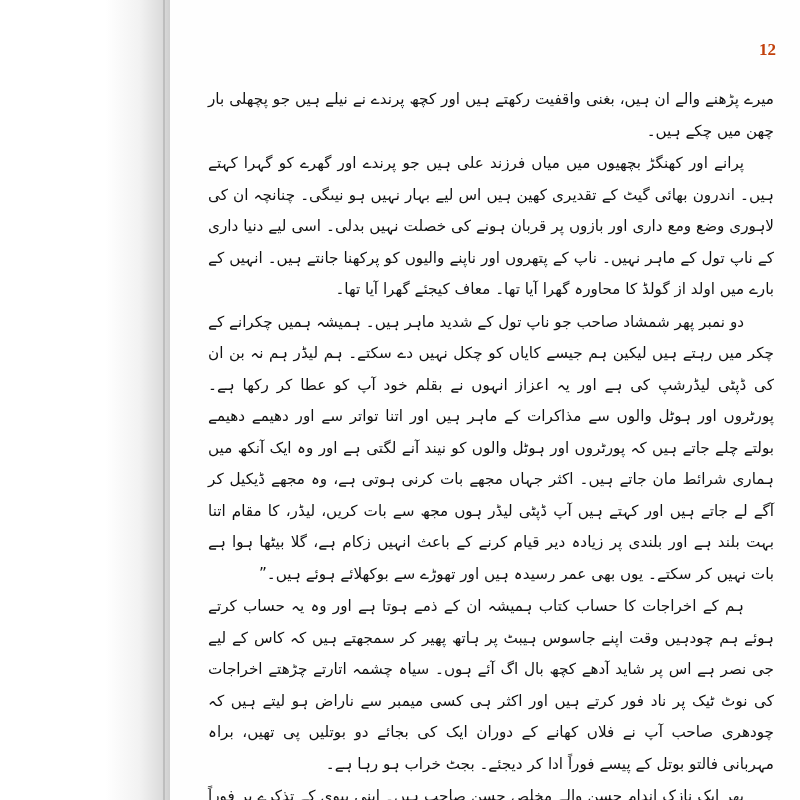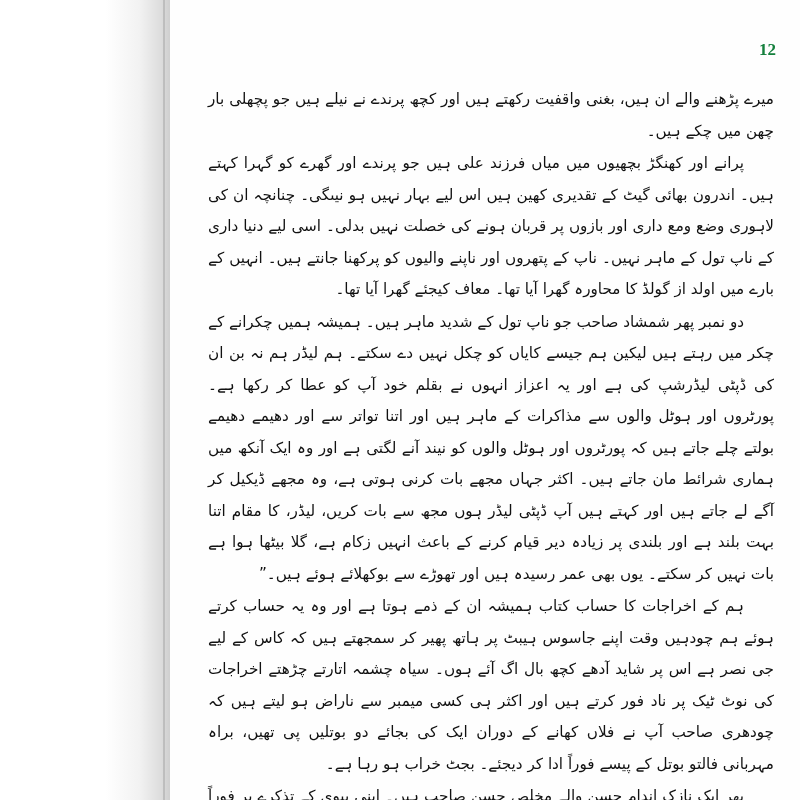--- a/index.html
+++ b/index.html
@@ -63,21 +63,21 @@
     font-weight: bold;
     color: #0d0d0d;
     letter-spacing: 0px;
     direction: rtl;
     unicode-bidi: plaintext;
   }
   .page-number {
     font-family: "Liberation Serif", serif;
     font-size: 17px;
     font-weight: bold;
-    color: #15803d;
+    color: #c2410c;
   }
   .body-text {
     position: absolute;
     top: 84px;
     left: 192px;
     width: 582px;
     direction: rtl;
     text-align: justify;
     text-align-last: right;
     unicode-bidi: plaintext;

